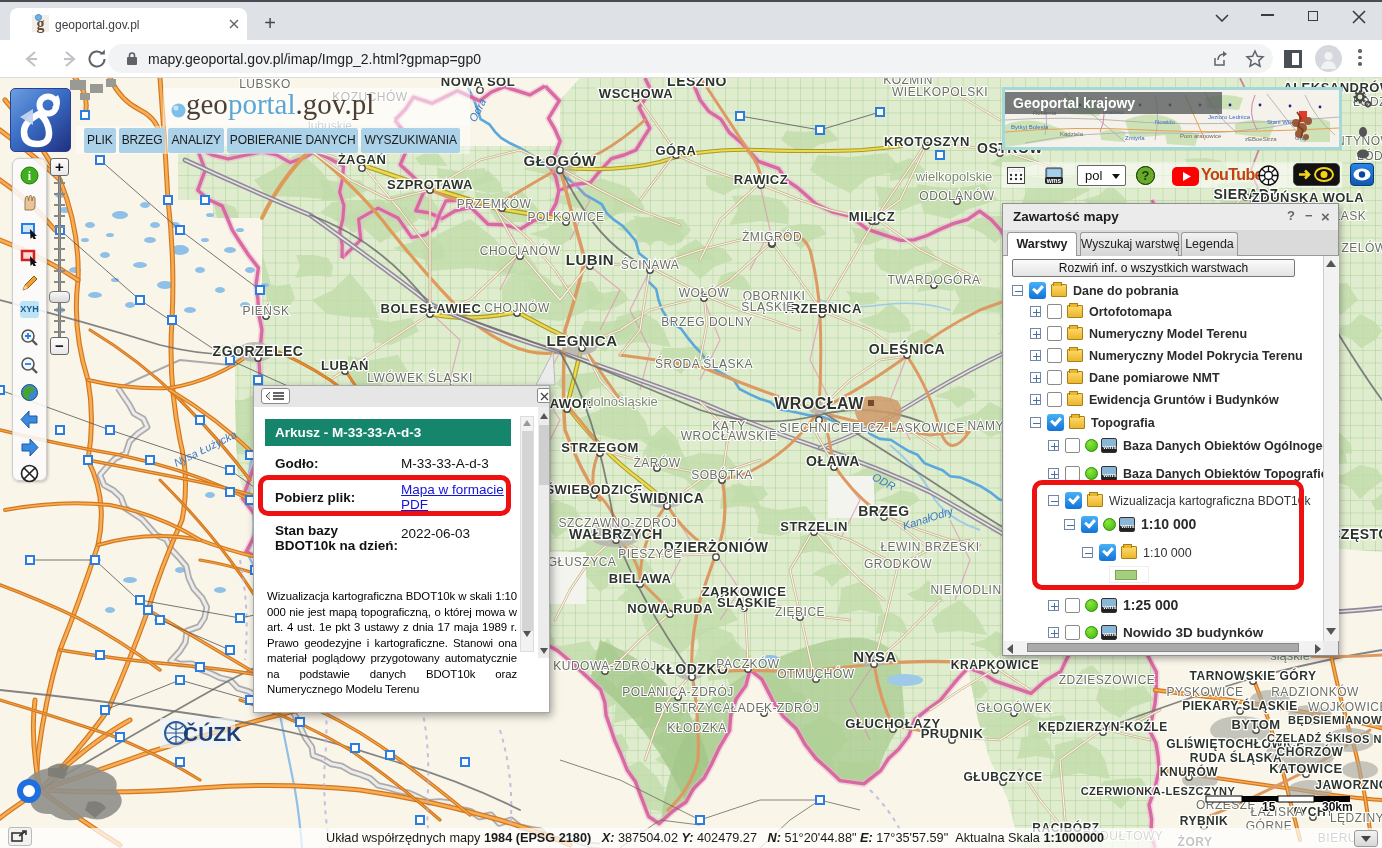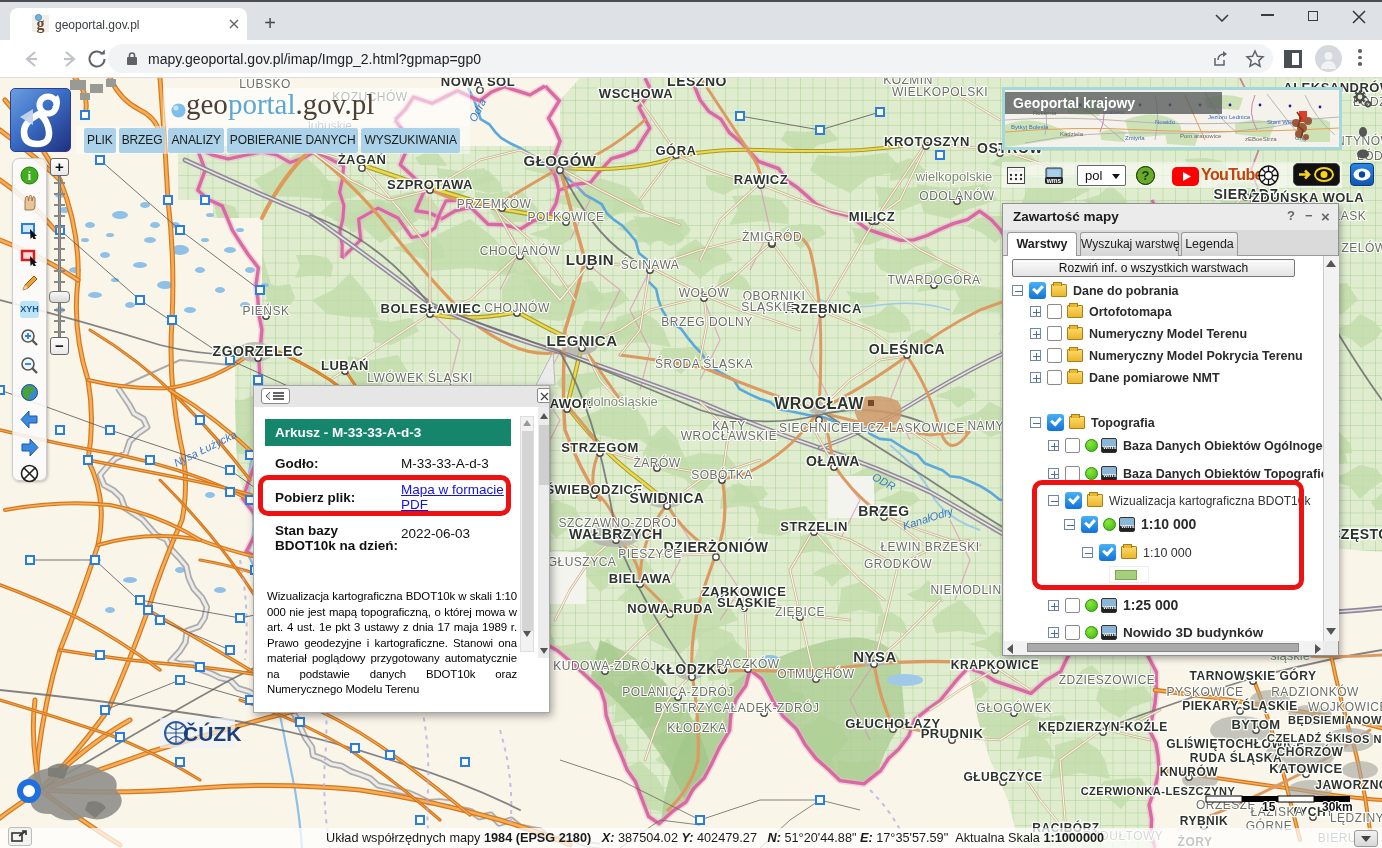--- a/index.html
+++ b/index.html
@@ -1176,20 +1176,21 @@
  <div class="ptab" id="ptab1">Warstwy</div>
  <div class="ptab" style="left:77px;width:99px;font-size:12px">Wyszukaj warstwę</div>
  <div class="ptab" style="left:178px;width:57px">Legenda</div>
  <div id="tree">
   <div id="rbtn">Rozwiń inf. o wszystkich warstwach</div>
   <div class="trow" style="left:8px;top:26px"><span class="exp"></span><span class="cbc"></span><span class="fold"></span><b>Dane do pobrania</b></div>
   <div class="trow" style="left:26px;top:48px"><span class="exp expp"></span><span class="cb"></span><span class="fold"></span><b>Ortofotomapa</b></div>
   <div class="trow" style="left:26px;top:70px"><span class="exp expp"></span><span class="cb"></span><span class="fold"></span><b>Numeryczny Model Terenu</b></div>
   <div class="trow" style="left:26px;top:92px"><span class="exp expp"></span><span class="cb"></span><span class="fold"></span><b>Numeryczny Model Pokrycia Terenu</b></div>
   <div class="trow" style="left:26px;top:114px"><span class="exp expp"></span><span class="cb"></span><span class="fold"></span><b>Dane pomiarowe NMT</b></div>
+  <div class="trow" style="left:26px;top:136px"><span class="exp expp"></span><span class="cb"></span><span class="fold"></span><b>Ewidencja Gruntów i Budynków</b></div>
   <div class="trow" style="left:26px;top:158px"><span class="exp"></span><span class="cbc"></span><span class="fold"></span><b>Topografia</b></div>
   <div class="trow" style="left:44px;top:182px"><span class="exp expp"></span><span class="cb"></span><span class="gdot"></span><span class="wms"></span><b>Baza Danych Obiektów Ogólnogeogr</b></div>
   <div class="trow" style="left:44px;top:210px"><span class="exp expp"></span><span class="cb"></span><span class="gdot"></span><span class="wms"></span><b>Baza Danych Obiektów Topograficzn</b></div>
   <div class="trow" style="left:44px;top:236px"><span class="exp"></span><span class="cbc"></span><span class="fold"></span><span style="font-size:12px">Wizualizacja kartograficzna BDOT10k</span></div>
   <div class="trow" style="left:60px;top:260px"><span class="exp"></span><span class="cbc"></span><span class="gdot"></span><span class="wms"></span><b style="font-size:14px">1:10 000</b></div>
   <div class="trow" style="left:78px;top:288px"><span class="exp"></span><span class="cbc"></span><span class="fold"></span>1:10 000</div>
   <div class="trow" style="left:105px;top:310px"><span style="display:inline-block;width:40px;height:17px;background:#fff;border:1px solid #eee"><span style="display:block;margin:3px 0 0 5px;width:22px;height:10px;background:#a5cf7e;border:1px solid #7aa850"></span></span></div>
   <div class="trow" style="left:44px;top:341px"><span class="exp expp"></span><span class="cb"></span><span class="gdot"></span><span class="wms"></span><b style="font-size:14px">1:25 000</b></div>
   <div class="trow" style="left:44px;top:369px"><span class="exp expp"></span><span class="cb"></span><span class="gdot"></span><span class="wms"></span><b style="font-size:13.5px">Nowido 3D budynków</b></div>
  </div>

